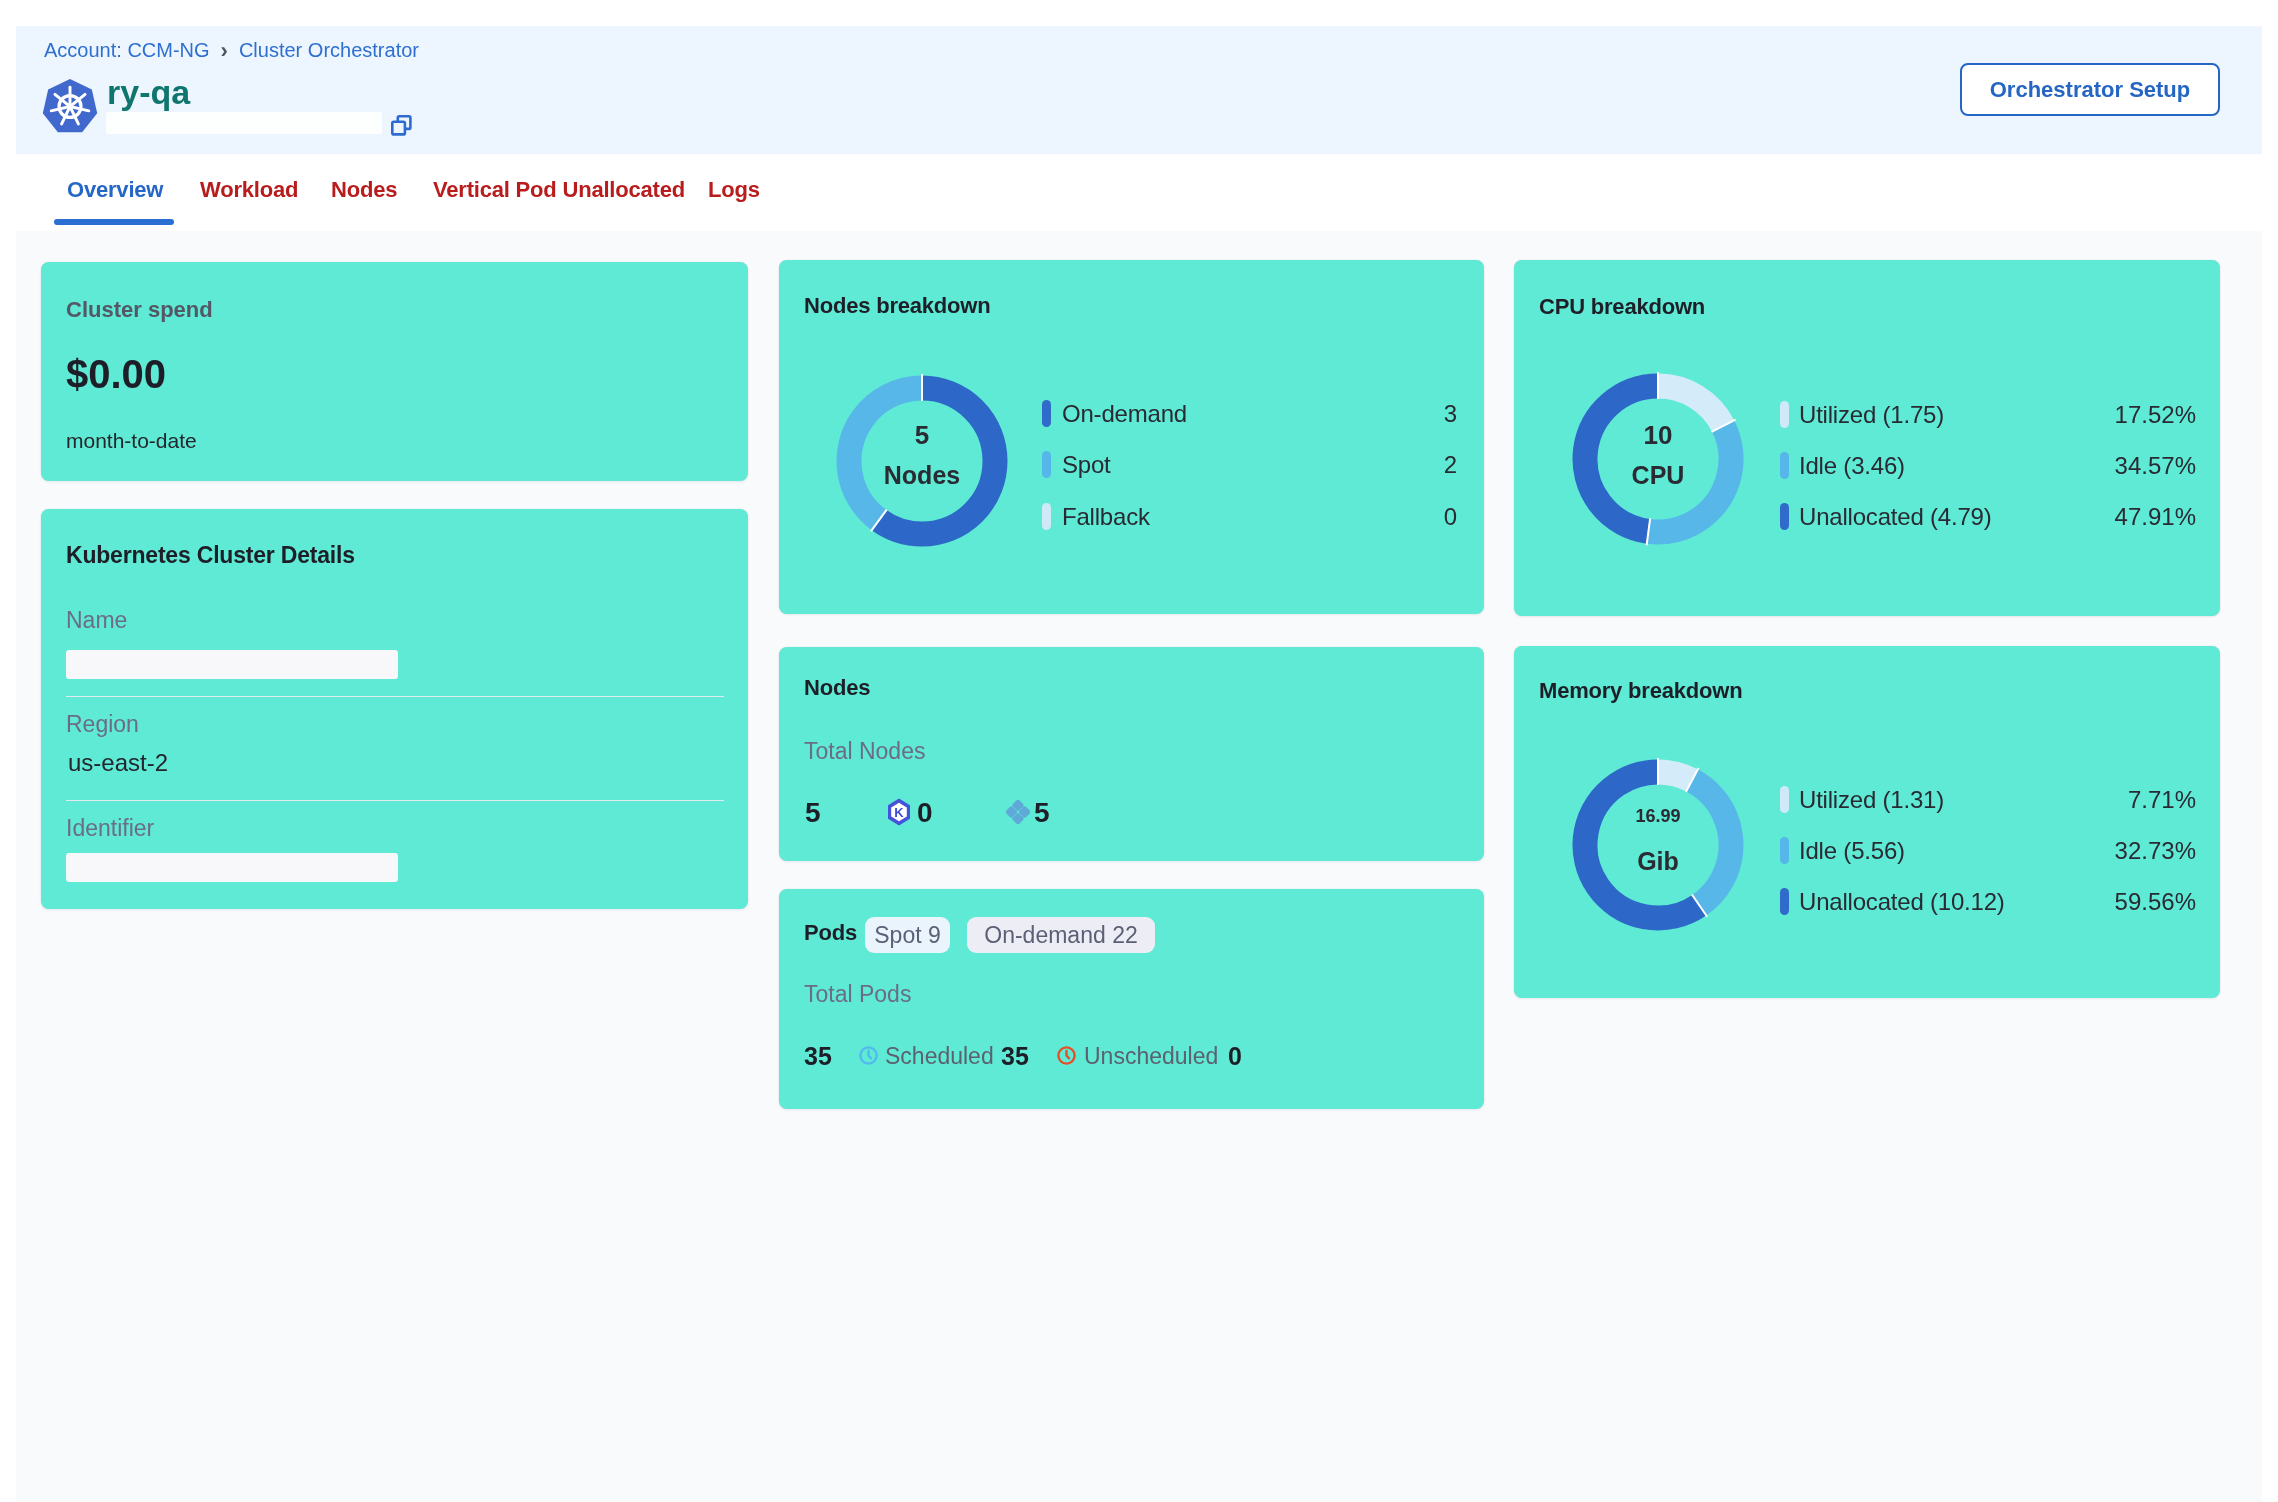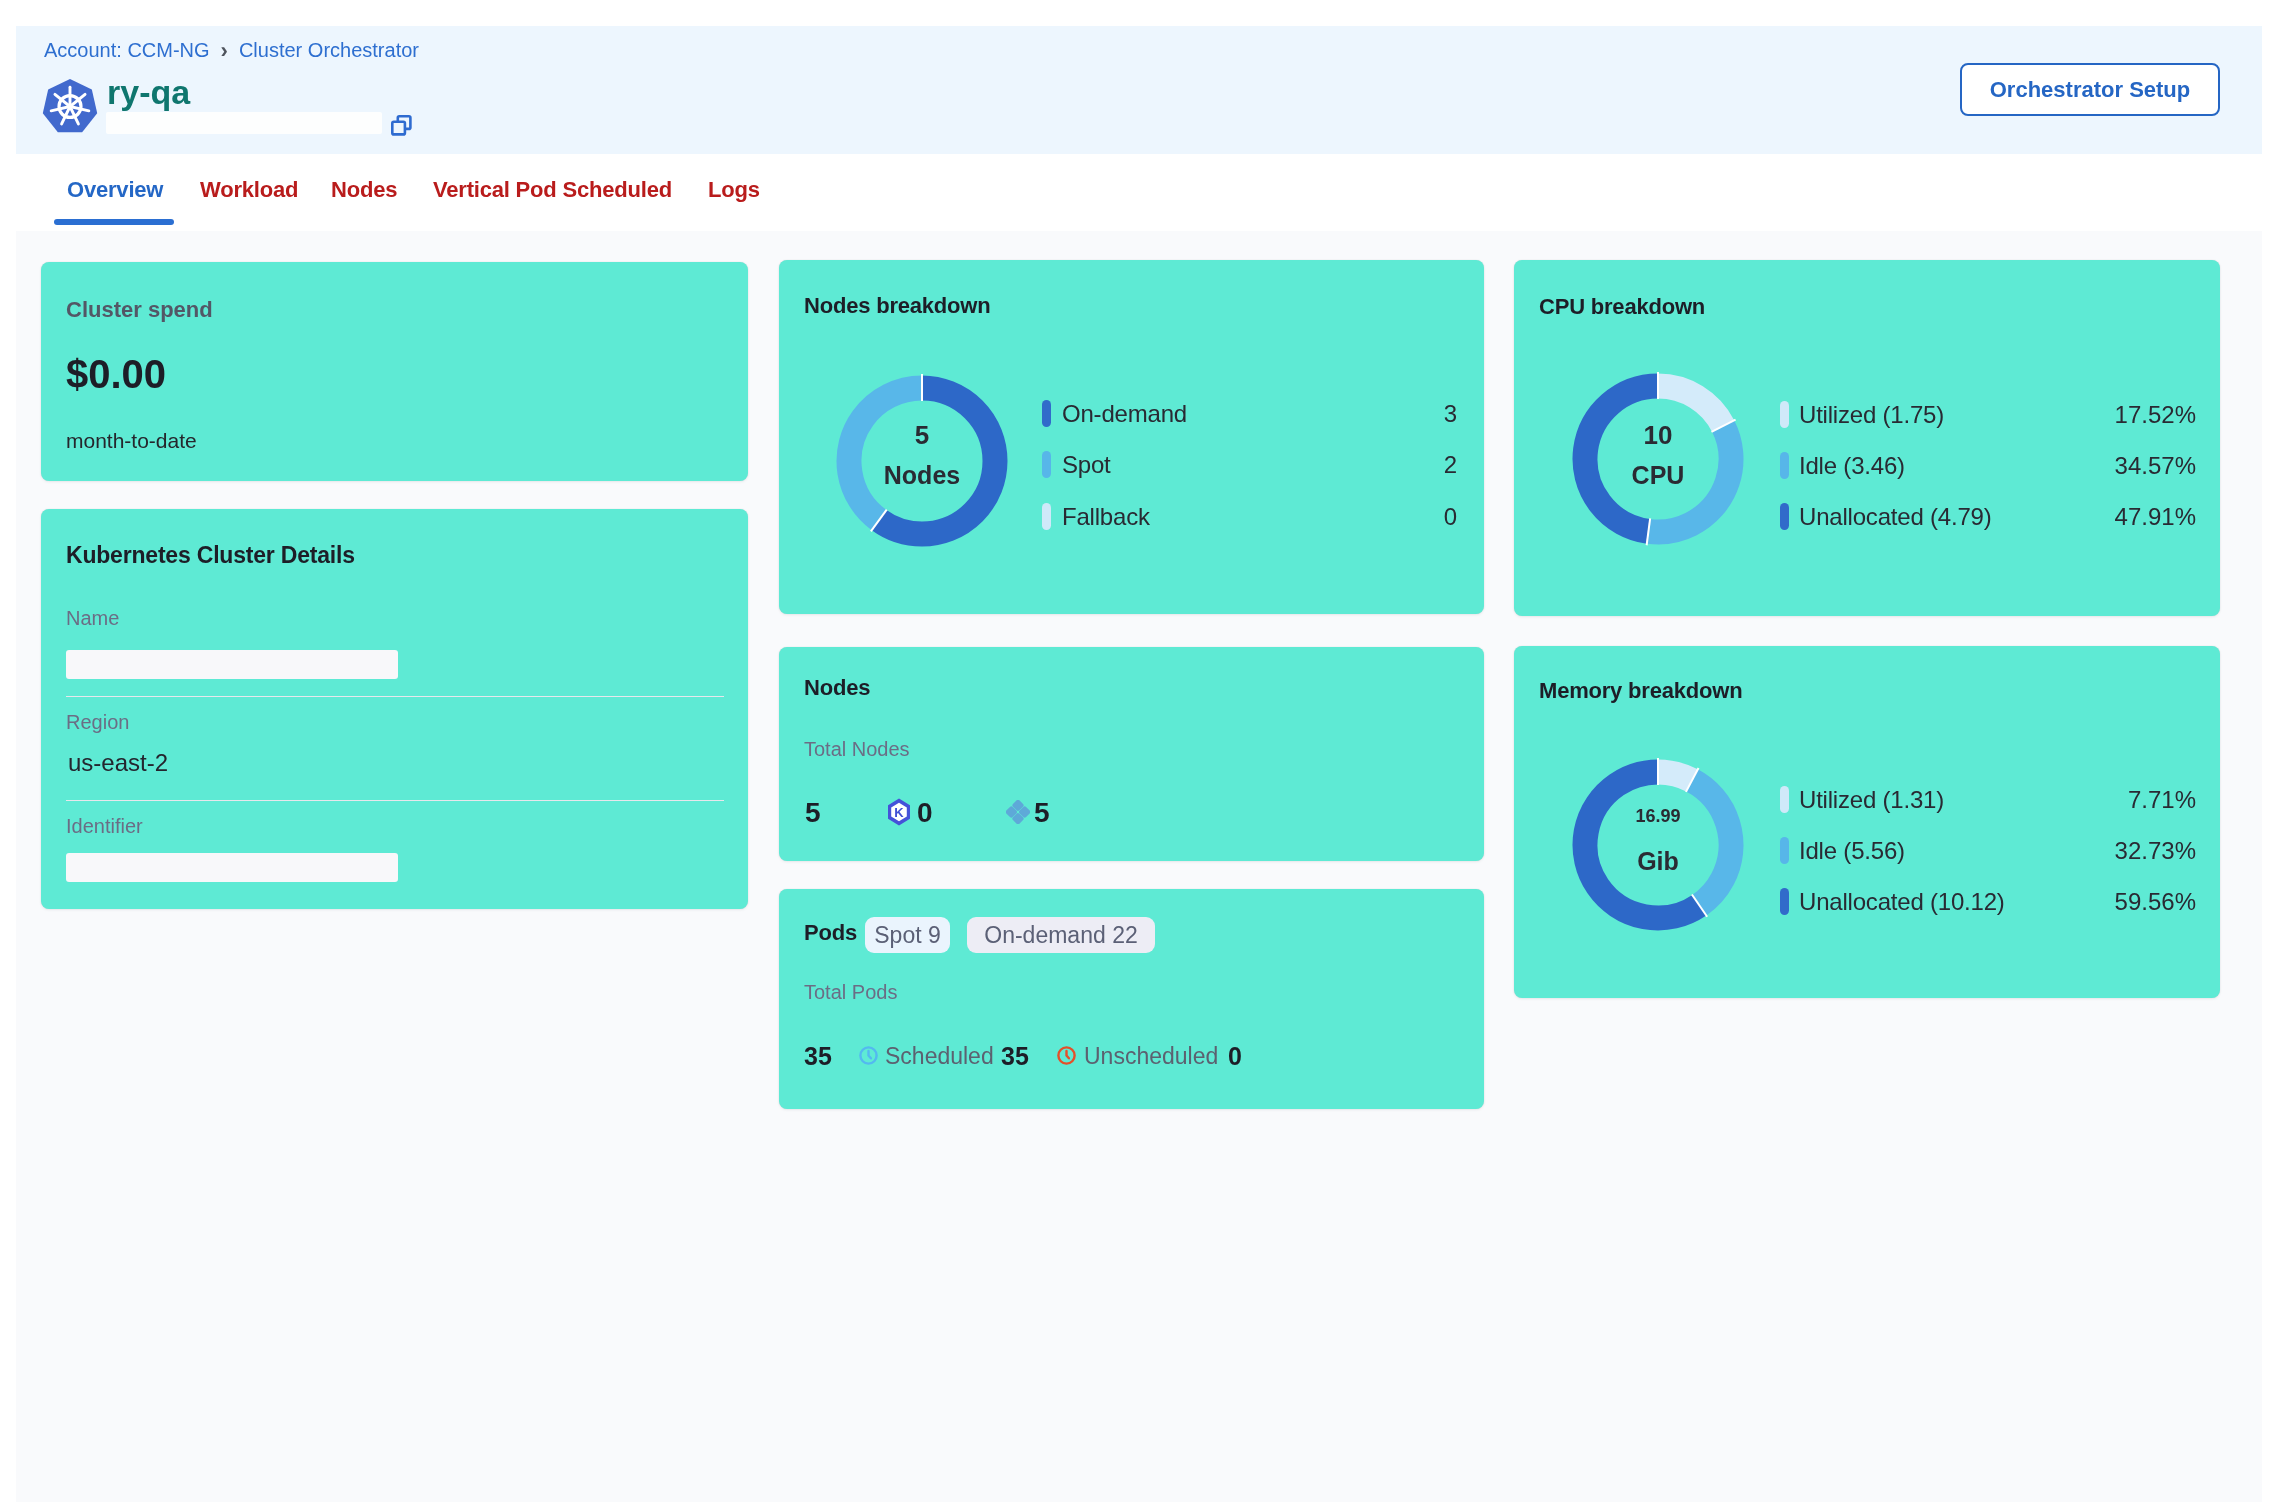--- a/index.html
+++ b/index.html
@@ -11,21 +11,21 @@
 .title{position:absolute;left:107px;top:73px;font-size:34px;font-weight:bold;color:#0f766e}
 .redact1{position:absolute;left:106px;top:112px;width:276px;height:22px;background:#fdfefe;border-radius:2px}
 .btn{position:absolute;left:1960px;top:63px;width:260px;height:53px;background:#fff;border:2px solid #2566c4;border-radius:8px;color:#2566c4;font-size:22px;font-weight:bold;text-align:center;line-height:49px}
 .tabs{position:absolute;left:0;right:0;top:154px;height:77px;background:#fff}
 .tab{position:absolute;top:0;height:77px;line-height:72px;font-size:22px;font-weight:600;color:#b91c1c;letter-spacing:-0.2px}
 .tab.on{color:#2467c6}
 .underline{position:absolute;left:54px;top:65px;width:120px;height:6px;border-radius:3px;background:#2b6fd2}
 .content{position:absolute;left:16px;right:16px;top:231px;height:1271px;background:#f9fafc}
 .card{position:absolute;background:#5eead4;border-radius:8px;box-shadow:0 0 1px rgba(30,30,40,.16),0 1px 3px rgba(30,30,40,.07)}
 .h1{font-size:22px;font-weight:bold;color:#1d1e27;letter-spacing:-0.2px}
-.lab{font-size:20px;color:#6b6d85}
+.lab{font-size:23px;color:#6b6d85}
 .val{font-size:24px;color:#24252e}
 .leg-pill{position:absolute;width:9px;height:27px;border-radius:5px}
 .leg-lab{position:absolute;font-size:24px;color:#292a33;letter-spacing:-0.2px}
 .leg-val{position:absolute;font-size:24px;color:#292a33;text-align:right}
 .bignum{font-size:25px;font-weight:bold;color:#1d1e27}
 .ctr{position:absolute;text-align:center;font-weight:bold;color:#2a2b33;font-size:25px}
 .chip{position:absolute;height:36px;border-radius:9px;font-size:23px;color:#5b6076;text-align:center;line-height:36px}
 .divider{position:absolute;height:1px;background:#e7e7ec}
 .redact2{position:absolute;background:#f8f8fa;border-radius:3px}
 </style>
@@ -55,21 +55,21 @@
 <svg class="abs" style="left:391px;top:115px" width="21" height="21" viewBox="0 0 21 21">
   <rect x="6.8" y="1.3" width="12.6" height="12.6" rx="1.5" fill="none" stroke="#2e6bd0" stroke-width="2.6"></rect>
   <rect x="1.3" y="6.8" width="12.6" height="12.6" rx="1.5" fill="#edf6fe" stroke="#2e6bd0" stroke-width="2.6"></rect>
 </svg>
 <div class="btn">Orchestrator Setup</div>
 
 <div class="tabs">
   <div class="tab on" style="left:67px">Overview</div>
   <div class="tab" style="left:200px">Workload</div>
   <div class="tab" style="left:331px">Nodes</div>
-  <div class="tab" style="left:433px">Vertical Pod Scheduled</div>
+  <div class="tab" style="left:433px">Vertical Pod Unallocated</div>
   <div class="tab" style="left:708px">Logs</div>
   <div class="underline"></div>
 </div>
 <div class="content"></div>
 
 <div class="card" style="left:41px;top:262px;width:707px;height:219px">
   <div class="abs" style="left:25px;top:35px;font-size:22px;font-weight:bold;color:#535766">Cluster spend</div>
   <div class="abs" style="left:25px;top:90px;font-size:40px;font-weight:bold;color:#1d1e27">$0.00</div>
   <div class="abs" style="left:25px;top:167px;font-size:21px;color:#25262c">month-to-date</div>
 </div>

